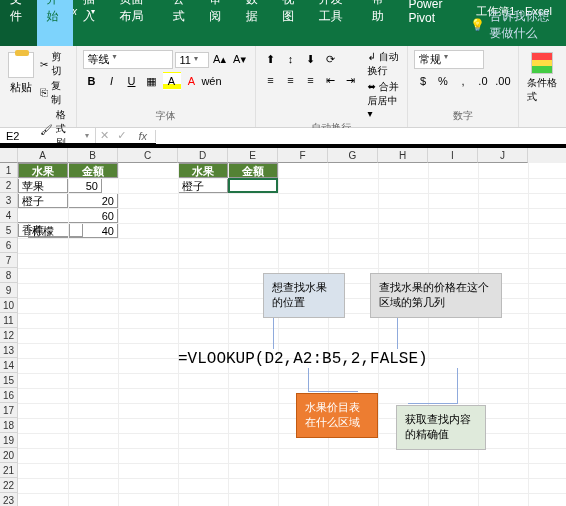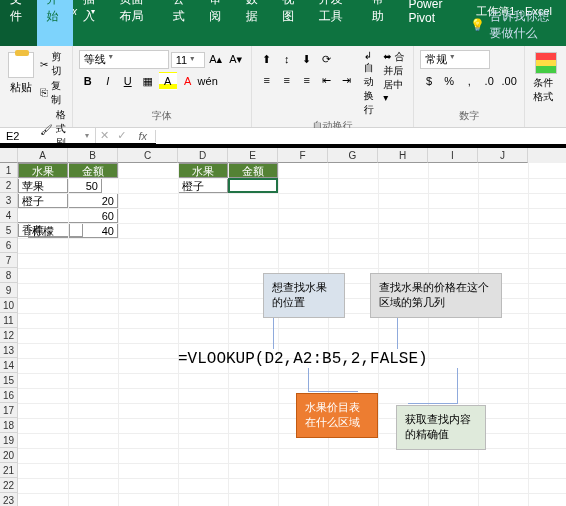--- a/index.html
+++ b/index.html
@@ -36,21 +36,21 @@
 .fx-area input{border:none;flex:1;padding:2px 6px;font-size:11px;outline:none}
 .grid-wrap{position:relative;display:flex}
 .rowhdrs{width:18px;background:#f0f0f0}
 .rowhdrs div{height:15px;border-bottom:1px solid #d4d4d4;border-right:1px solid #d4d4d4;font-size:10px;text-align:center;line-height:15px;color:#333}
 .rowhdrs .corner{background:#f0f0f0;border-bottom:1px solid #999}
 .cols{flex:1;position:relative}
 .colhdrs{display:flex;background:#f0f0f0;height:15px}
 .colhdrs div{border-right:1px solid #d4d4d4;border-bottom:1px solid #999;font-size:10px;text-align:center;line-height:15px;color:#333}
 .cells{position:relative}
 .cell{position:absolute;border-right:1px solid #e8e8e8;border-bottom:1px solid #e8e8e8;font-size:11px;padding:0 3px;line-height:15px;height:15px;overflow:hidden}
-.hdr-green{background:#548235;color:#fff;font-weight:400;text-align:center}
+.hdr-green{background:#548235;color:#fff;font-weight:700;text-align:center}
 .bordered{border:1px solid #999!important}
 .num{text-align:right}
 .selcell{border:2px solid #217346!important;z-index:5}
 .callout{position:absolute;padding:6px 8px;font-size:11px;border:1px solid #bbb;line-height:1.4;z-index:3}
 .c-blue{background:#d9e2ec}
 .c-gray{background:#e0e0e0}
 .c-orange{background:#ed7d31;color:#fff;border-color:#c15a12}
 .c-green{background:#dfeadb}
 .formula{position:absolute;font-family:"Courier New",monospace;font-size:16px;z-index:2;white-space:nowrap}
 .connector{position:absolute;border:1px solid #8faadc;z-index:1}
@@ -157,21 +157,21 @@
           <span class="btn-sm">⟳</span>
         </div>
         <div class="font-row">
           <span class="btn-sm">≡</span>
           <span class="btn-sm">≡</span>
           <span class="btn-sm">≡</span>
           <span class="btn-sm">⇤</span>
           <span class="btn-sm">⇥</span>
         </div>
       </div>
-      <div style="display:flex;flex-direction:row;gap:2px;font-size:10px;margin-left:4px">
+      <div style="display:flex;flex-direction:column;gap:2px;font-size:10px;margin-left:4px">
         <div><span>↲</span> <span>自动换行</span></div>
         <div><span>⬌</span> <span>合并后居中</span> ▾</div>
       </div>
     </div>
     <div class="label">自动换行</div>
   </div>
 
   <div class="rgroup">
     <div class="content">
       <div class="align-ctrls">

